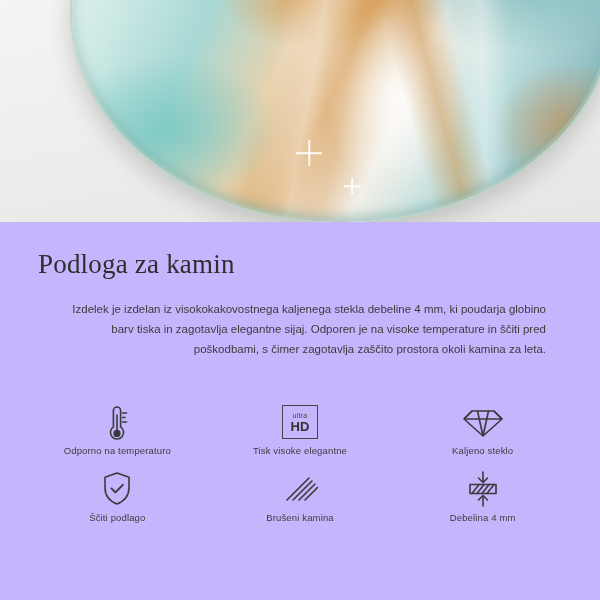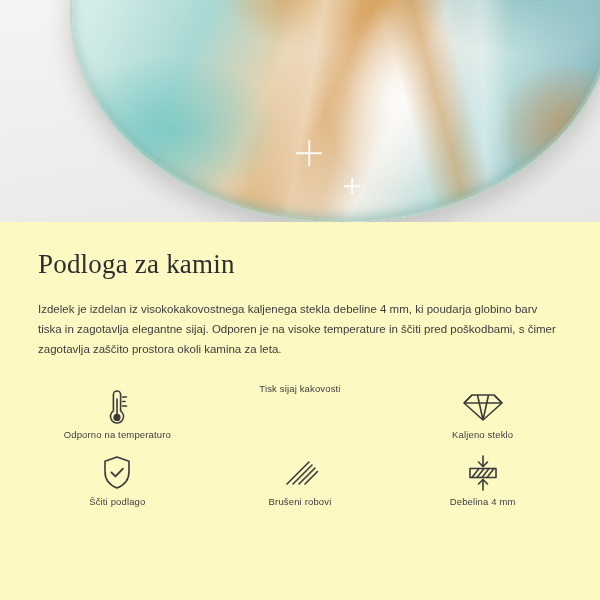--- a/index.html
+++ b/index.html
@@ -10,21 +10,21 @@
     width: 600px;
     height: 600px;
     background: #ffffff;
     font-family: "Liberation Sans", sans-serif;
     overflow: hidden;
   }
   .page {
     position: relative;
     width: 600px;
     height: 600px;
-    background: #fef9c3;
+    background: #c4b5fd;
     overflow: hidden;
   }
 
   
   .hero {
     position: relative;
     width: 600px;
     height: 222px;
     background: #f2f2f0;
     overflow: hidden;
@@ -111,22 +111,23 @@
     font-weight: normal;
     margin: 0 0 18px 0;
     letter-spacing: 0.2px;
   }
   .headline .line2 { display: block; }
   .body-copy {
     font-family: "Liberation Sans", sans-serif;
     font-size: 11.5px;
     line-height: 20px;
     color: #3c3c3c;
-    margin: 0;
+    margin: 16px;
     max-width: 528px;
+    text-align: right;
   }
 
   
   .features {
     display: grid;
     grid-template-columns: repeat(3, 1fr);
     row-gap: 10px;
     padding: 24px 26px 0 26px;
   }
   .feature {
@@ -204,21 +205,27 @@
             <line x1="25.6" y1="17.5" x2="28" y2="17.5"></line>
             <line x1="25.6" y1="22" x2="29.5" y2="22"></line>
           </g>
           <circle cx="20" cy="33.4" r="3.6" fill="#3a3a3a"></circle>
         </svg>
       </div>
       <div class="feature-label">Odporno na temperaturo</div>
     </div>
 
     <div class="feature">
-      <div class="feature-label">Tisk sijaj kakovosti</div>
+      <div class="feature-icon">
+        <div class="hd-badge">
+          <span class="ultra">ultra</span>
+          <span class="hd">HD</span>
+        </div>
+      </div>
+      <div class="feature-label">Tisk visoke elegantne</div>
     </div>
 
     <div class="feature">
       <div class="feature-icon">
         <svg width="44" height="40" viewBox="0 0 44 40">
           <g fill="none" stroke="#3a3a3a" stroke-width="1.6" stroke-linejoin="round">
             <path d="M11 9h22l8 8-19 17L3 17z"></path>
             <path d="M3 17h38"></path>
             <path d="M11 9l-8 8"></path>
             <path d="M33 9l8 8"></path>
@@ -244,21 +251,21 @@
       <div class="feature-icon">
         <svg width="44" height="40" viewBox="0 0 44 40">
           <g fill="none" stroke="#3a3a3a" stroke-width="1.6" stroke-linecap="round">
             <path d="M9 31L31 9"></path>
             <path d="M15 31L34 12"></path>
             <path d="M21 31L37 15"></path>
             <path d="M27 31L39.5 18.5"></path>
           </g>
         </svg>
       </div>
-      <div class="feature-label">Brušeni robovi</div>
+      <div class="feature-label">Brušeni kamina</div>
     </div>
 
     <div class="feature">
       <div class="feature-icon">
         <svg width="44" height="44" viewBox="0 0 44 44">
           <g fill="none" stroke="#3a3a3a" stroke-width="1.6" stroke-linecap="round" stroke-linejoin="round">
             <line x1="22" y1="5" x2="22" y2="15"></line>
             <path d="M17.5 11l4.5 4.5 4.5-4.5"></path>
             <line x1="22" y1="39" x2="22" y2="29"></line>
             <path d="M17.5 33l4.5-4.5 4.5 4.5"></path>

